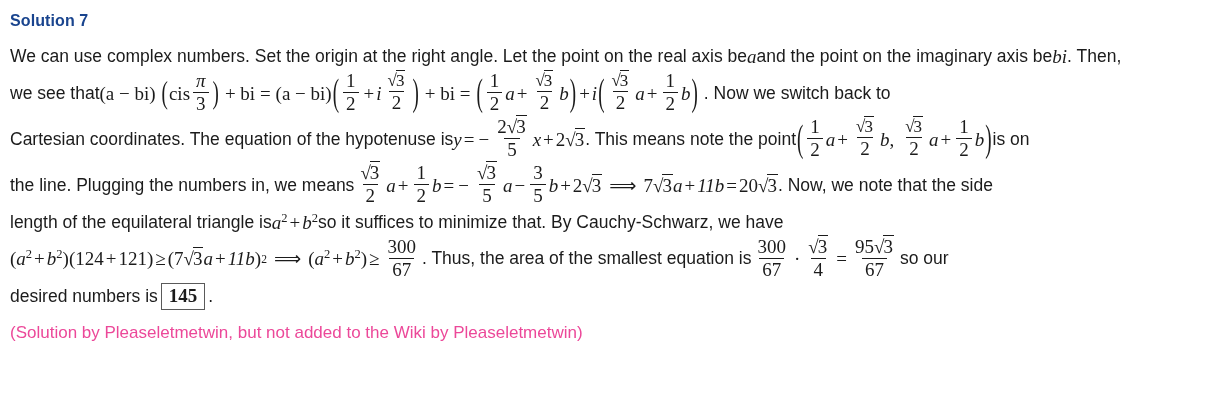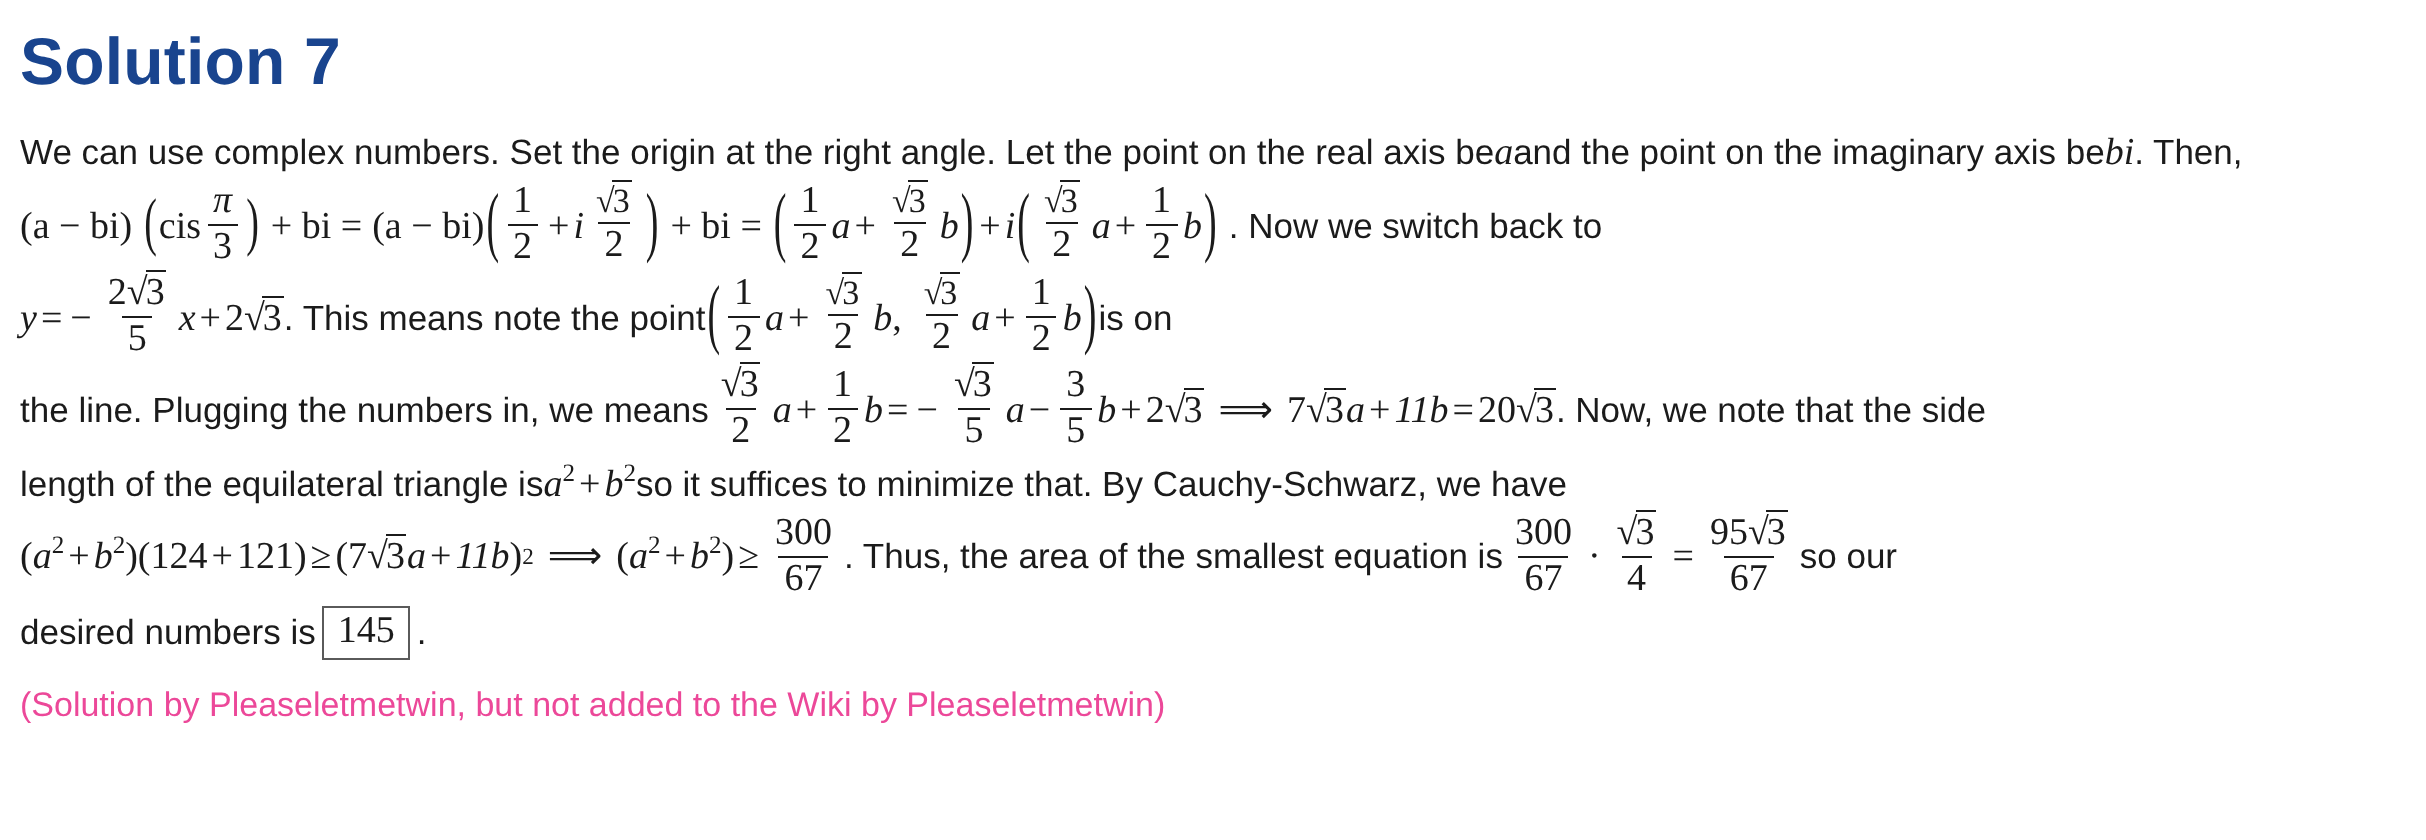--- a/index.html
+++ b/index.html
@@ -13,21 +13,21 @@
     font-family: "Liberation Sans", sans-serif;
     color: #1b1b1b;
     overflow: hidden;
   }
   .page {
     padding: 8px 10px 0 10px;
     box-sizing: border-box;
   }
   .solution-title {
     color: #19448e;
-    font-size: 33px;
+    font-size: 16px;
     font-weight: bold;
     margin: 4px 0 14px 0;
     letter-spacing: 0.1px;
   }
   .para {
     font-size: 17.5px;
     line-height: 1.35;
     color: #1b1b1b;
   }
   
@@ -115,20 +115,21 @@
   }
   .answer-box {
     display: inline-block;
     border: 1.2px solid #5a5a5a;
     padding: 1px 7px 2px 7px;
     font-family: "Liberation Serif", serif;
     font-style: normal;
     font-size: 19px;
     margin: 0 3px;
     line-height: 1.15;
+    font-weight: bold;
   }
   .credit {
     font-size: 17px;
     margin-top: 13px;
     color: #ec4899;
   }
   .txt {
     font-size: 17.5px;
   }
   .nbsp { display: inline-block; width: 5px; }
@@ -143,20 +144,21 @@
   <div class="para line ml-row">
     <span class="txt">We can use complex numbers. Set the origin at the right angle. Let the point on the real axis be </span>
 
     <span class="m">a</span>
     <span class="txt"> and the point on the imaginary axis be </span>
     <span class="m">bi</span>
     <span class="txt">. Then,</span>
   </div>
 
   <div class="para line ml-row row-tall">
+    <span class="txt">we see that </span>
     <span class="mr">(a − bi)</span>
     <span class="nbsp"></span>
     <span class="paren sm">(</span>
     <span class="mr">cis</span>
     <span class="frac">
       <span class="num m">π</span>
       <span class="den mr">3</span>
     </span>
     <span class="paren sm">)</span>
     <span class="nbsp"></span>
@@ -204,20 +206,21 @@
       <span class="num mr">1</span>
       <span class="den mr">2</span>
     </span>
     <span class="m">b</span>
     <span class="paren">)</span>
     <span class="nbsp"></span>
     <span class="txt">. Now we switch back to</span>
   </div>
 
   <div class="para line ml-row row-tall">
+    <span class="txt">Cartesian coordinates. The equation of the hypotenuse is </span>
     <span class="m">y</span>
     <span class="op">=</span>
     <span class="op">−</span>
     <span class="frac big">
       <span class="num rad">2√<span class="bar">3</span></span>
       <span class="den mr">5</span>
     </span>
     <span class="m">x</span>
     <span class="op">+</span>
     <span class="mr rad">2√<span class="bar">3</span></span>

